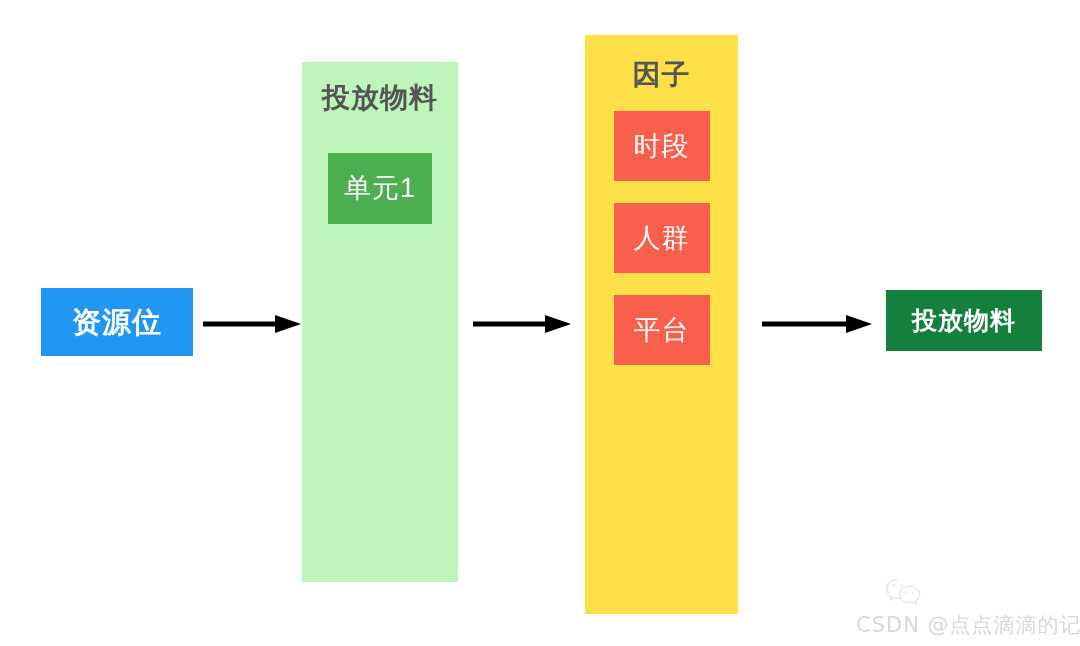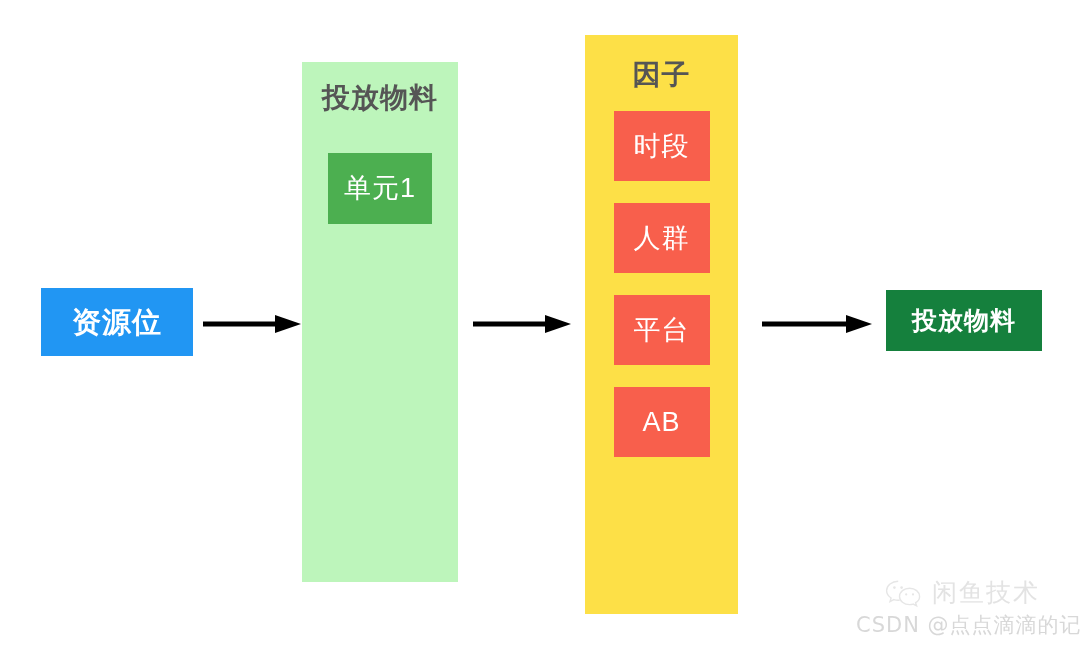--- a/index.html
+++ b/index.html
@@ -186,21 +186,20 @@
       <line x1="0" y1="11" x2="78" y2="11" stroke="#000000" stroke-width="5"></line>
       <polygon points="72,2 98,11 72,20" fill="#000000"></polygon>
     </svg>
   </div>
 
   <div class="group group-factors">
     <div class="group-title">因子</div>
     <div class="chip">时段</div>
     <div class="chip">人群</div>
     <div class="chip">平台</div>
-    <div class="chip">AB</div>
   </div>
 
   <div class="arrow" style="left:762px; top:313px; width:110px;">
     <svg width="110" height="22" viewBox="0 0 110 22" xmlns="http://www.w3.org/2000/svg">
       <line x1="0" y1="11" x2="90" y2="11" stroke="#000000" stroke-width="5"></line>
       <polygon points="84,2 110,11 84,20" fill="#000000"></polygon>
     </svg>
   </div>
 
   <div class="box node-target">投放物料</div>
@@ -212,18 +211,17 @@
           <g fill="none" stroke="#e6e6e6" stroke-width="1.4">
             <path d="M14.2 3.2C7.8 3.2 2.6 7.4 2.6 12.6c0 3.0 1.8 5.7 4.5 7.4L6 23.6l3.9-2.0c1.3.4 2.8.6 4.3.6.5 0 1 0 1.5-.1"></path>
             <path d="M25.6 10.2c-5.6 0-10.1 3.7-10.1 8.2 0 4.5 4.5 8.2 10.1 8.2 1.3 0 2.5-.2 3.6-.5l3.4 1.7-1-3.1c2.4-1.5 4-3.8 4-6.3 0-4.5-4.5-8.2-10-8.2z"></path>
           </g>
           <circle cx="10.4" cy="9.6" r="1.3" fill="#e6e6e6"></circle>
           <circle cx="17.6" cy="9.6" r="1.3" fill="#e6e6e6"></circle>
           <circle cx="22.2" cy="16.4" r="1.1" fill="#e6e6e6"></circle>
           <circle cx="29.0" cy="16.4" r="1.1" fill="#e6e6e6"></circle>
         </svg>
       </span>
-      <span class="wm-brand">闲鱼技术</span>
     </div>
     <div class="wm-bottom">CSDN @点点滴滴的记录</div>
   </div>
 
 </div>
 
 </body></html>

